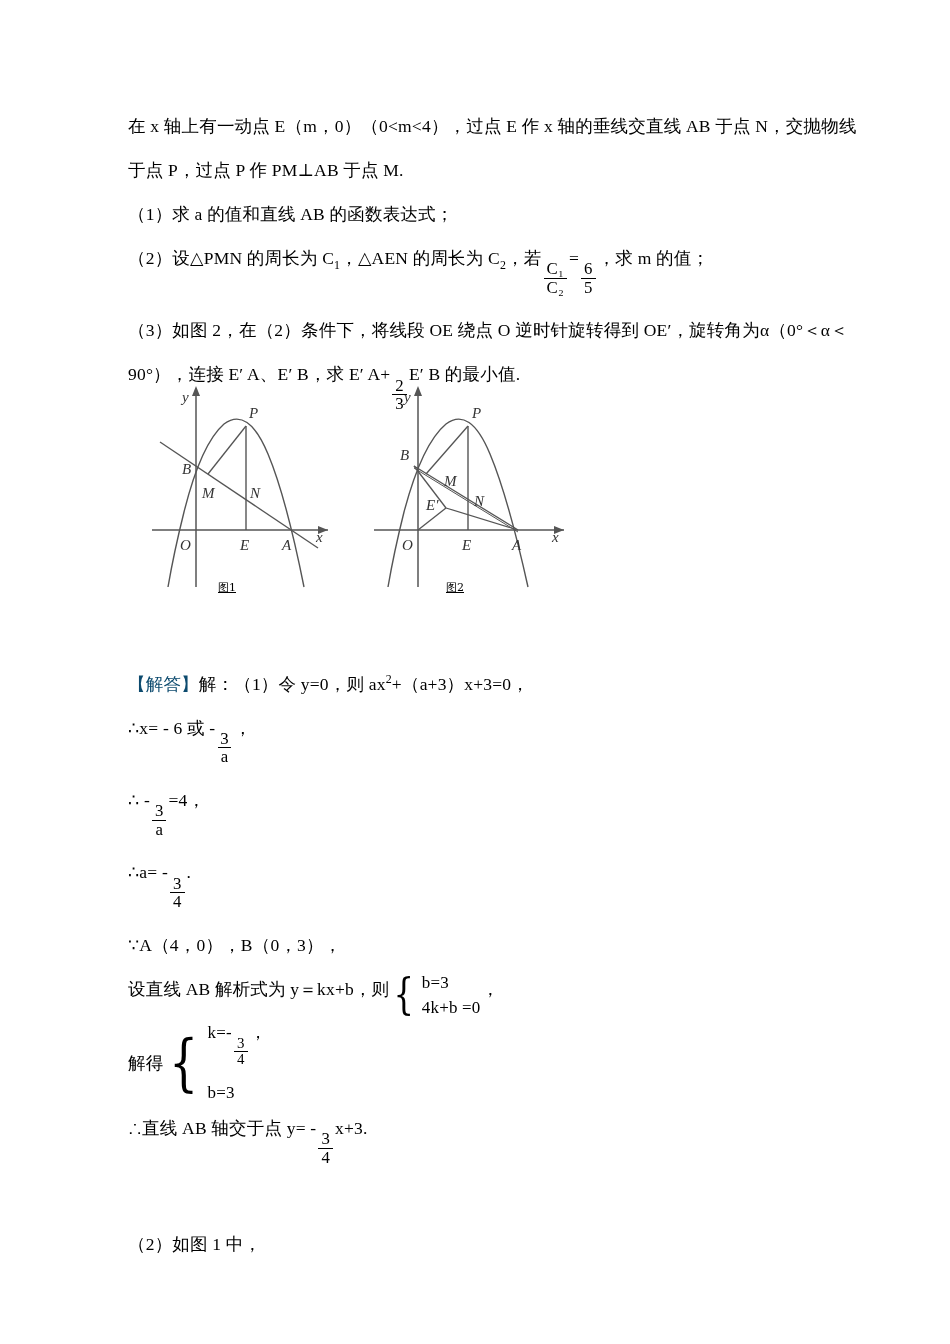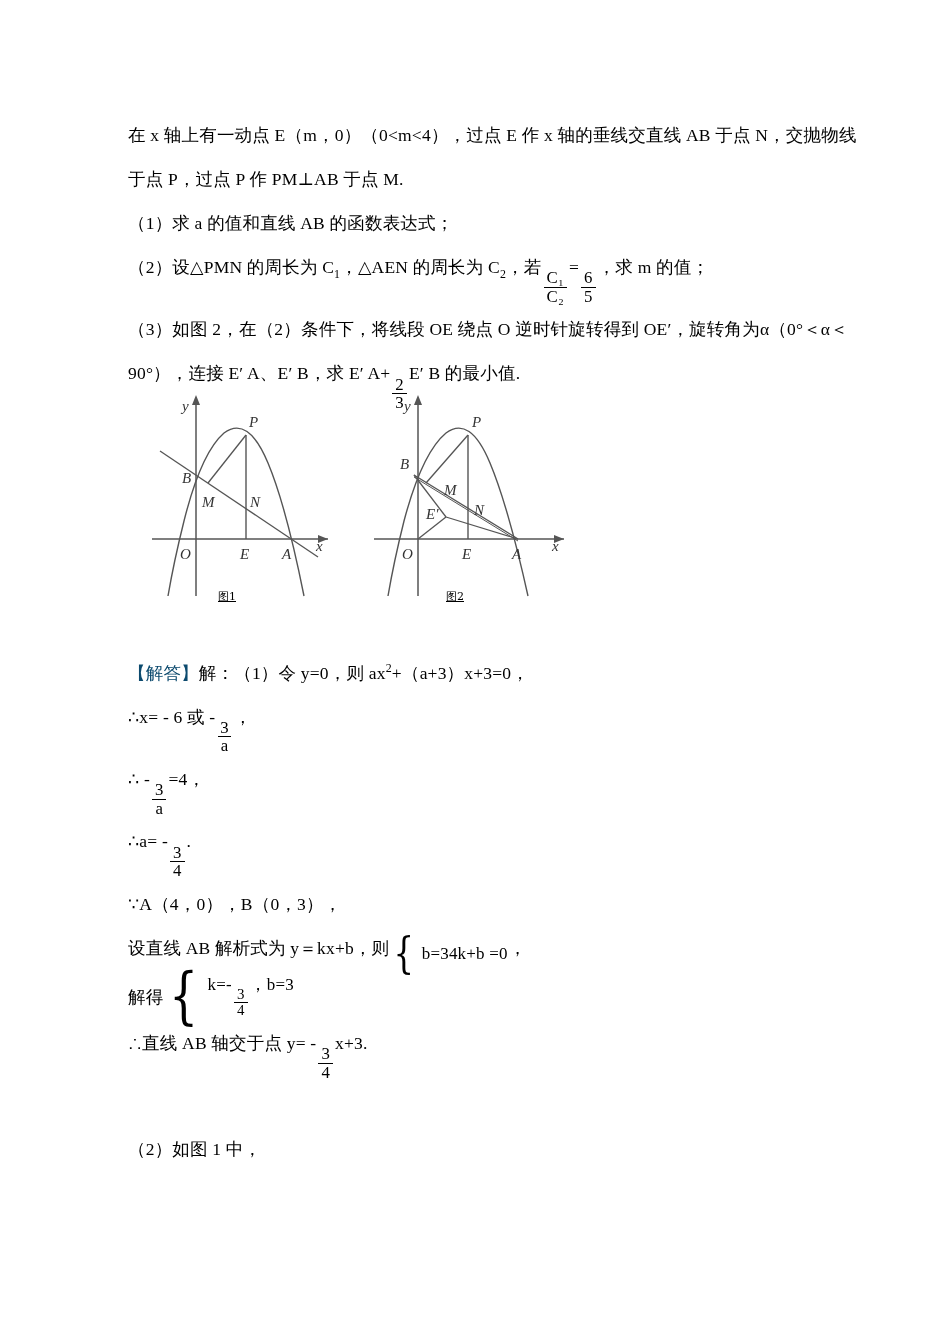--- a/index.html
+++ b/index.html
@@ -10,21 +10,21 @@
   body {
     width: 950px;
     height: 1344px;
     position: relative;
     font-family: "Liberation Serif", "DejaVu Serif", serif;
     color: #000000;
     overflow: hidden;
   }
   .page {
     position: absolute;
-    left: 0; top: 9px;
+    left: 0; top: 0;
     width: 950px;
     height: 988px;
   }
   .content {
     position: absolute;
     left: 128px;
     top: 104px;
     width: 706px;
   }
   .line {
@@ -35,21 +35,21 @@
   }
   .blue { color: #0c4a6e; }
 
   
   .frac {
     display: inline-flex;
     flex-direction: column;
     align-items: center;
     justify-content: center;
     vertical-align: -0.62em;
-    margin: 2px 2px;
+    margin: 12px 2px;
     line-height: 1.04;
     font-size: 0.96em;
   }
   .frac .num { padding: 0 3px; }
   .frac .den { padding: 0 3px; border-top: 1.3px solid #000; }
   .frac.sm { font-size: 0.88em; }
 
   sup.exp { font-size: 0.68em; vertical-align: super; }
   sub.sb  { font-size: 0.68em; vertical-align: sub; }
 
@@ -62,20 +62,21 @@
   }
   .sys .brace {
     font-size: 2.45em;
     line-height: 0.82;
     font-family: "DejaVu Serif", serif;
     transform: scaleX(0.75);
     margin-right: -1px;
   }
   .sys .rows {
     display: inline-flex;
+    flex-direction: column;
     justify-content: space-between;
     line-height: 1.5;
     font-size: 0.97em;
     padding-left: 5px;
   }
   .sys.tall .rows { line-height: 1.55; }
   .sys.tall .brace { font-size: 3.5em; line-height: 0.78; }
 
   .figs {
     position: absolute;

